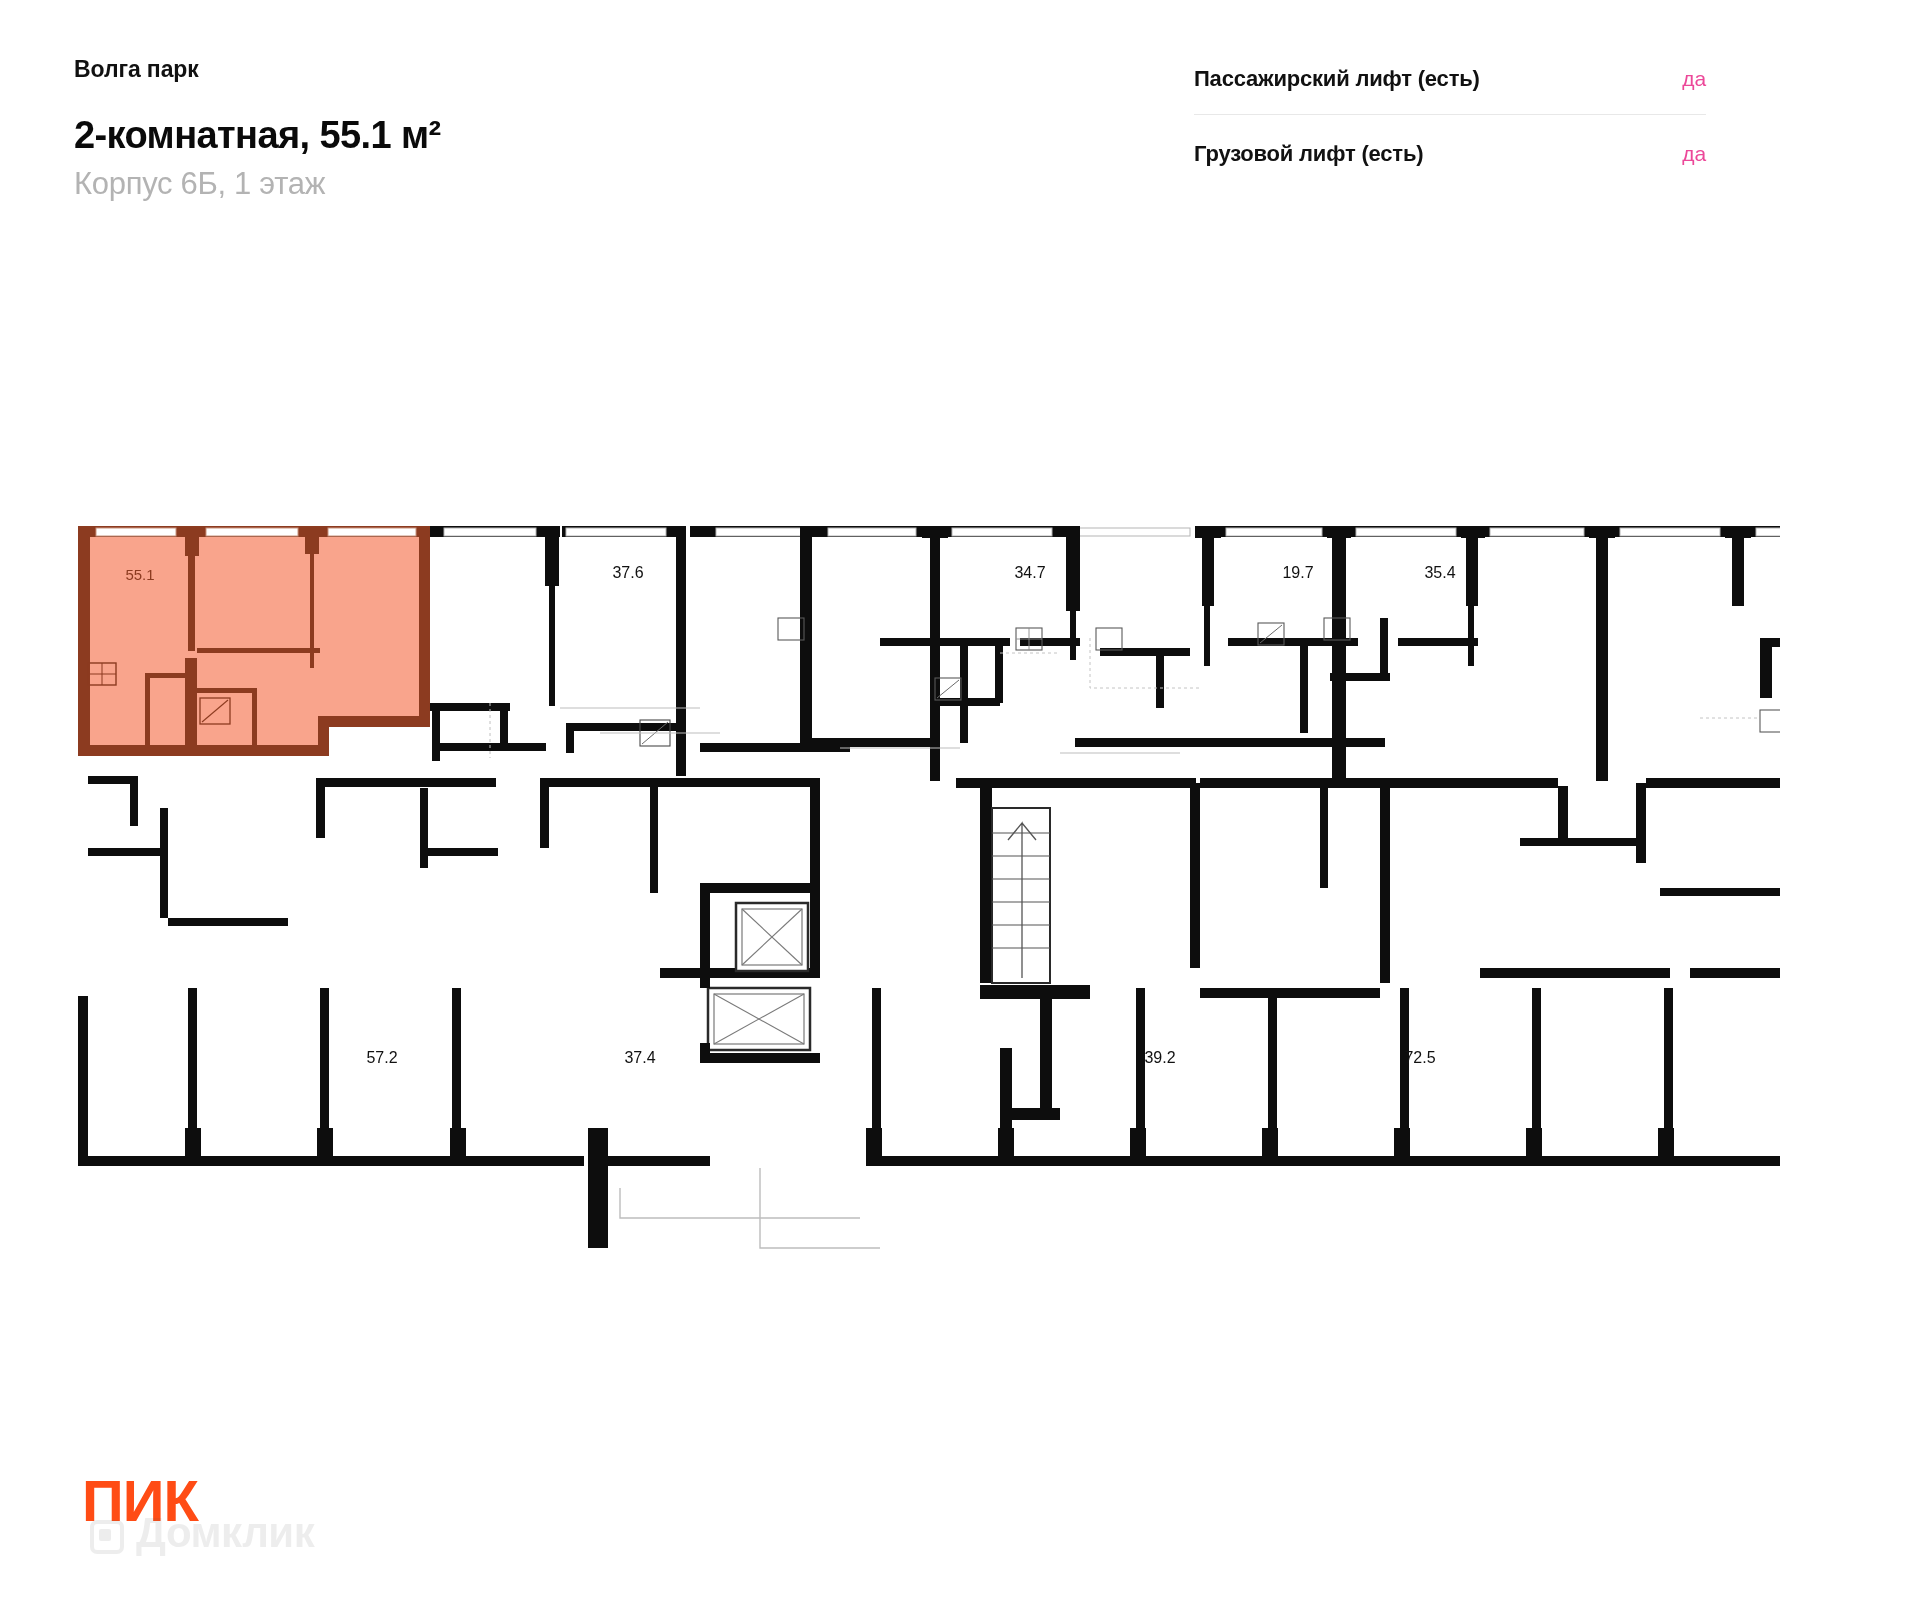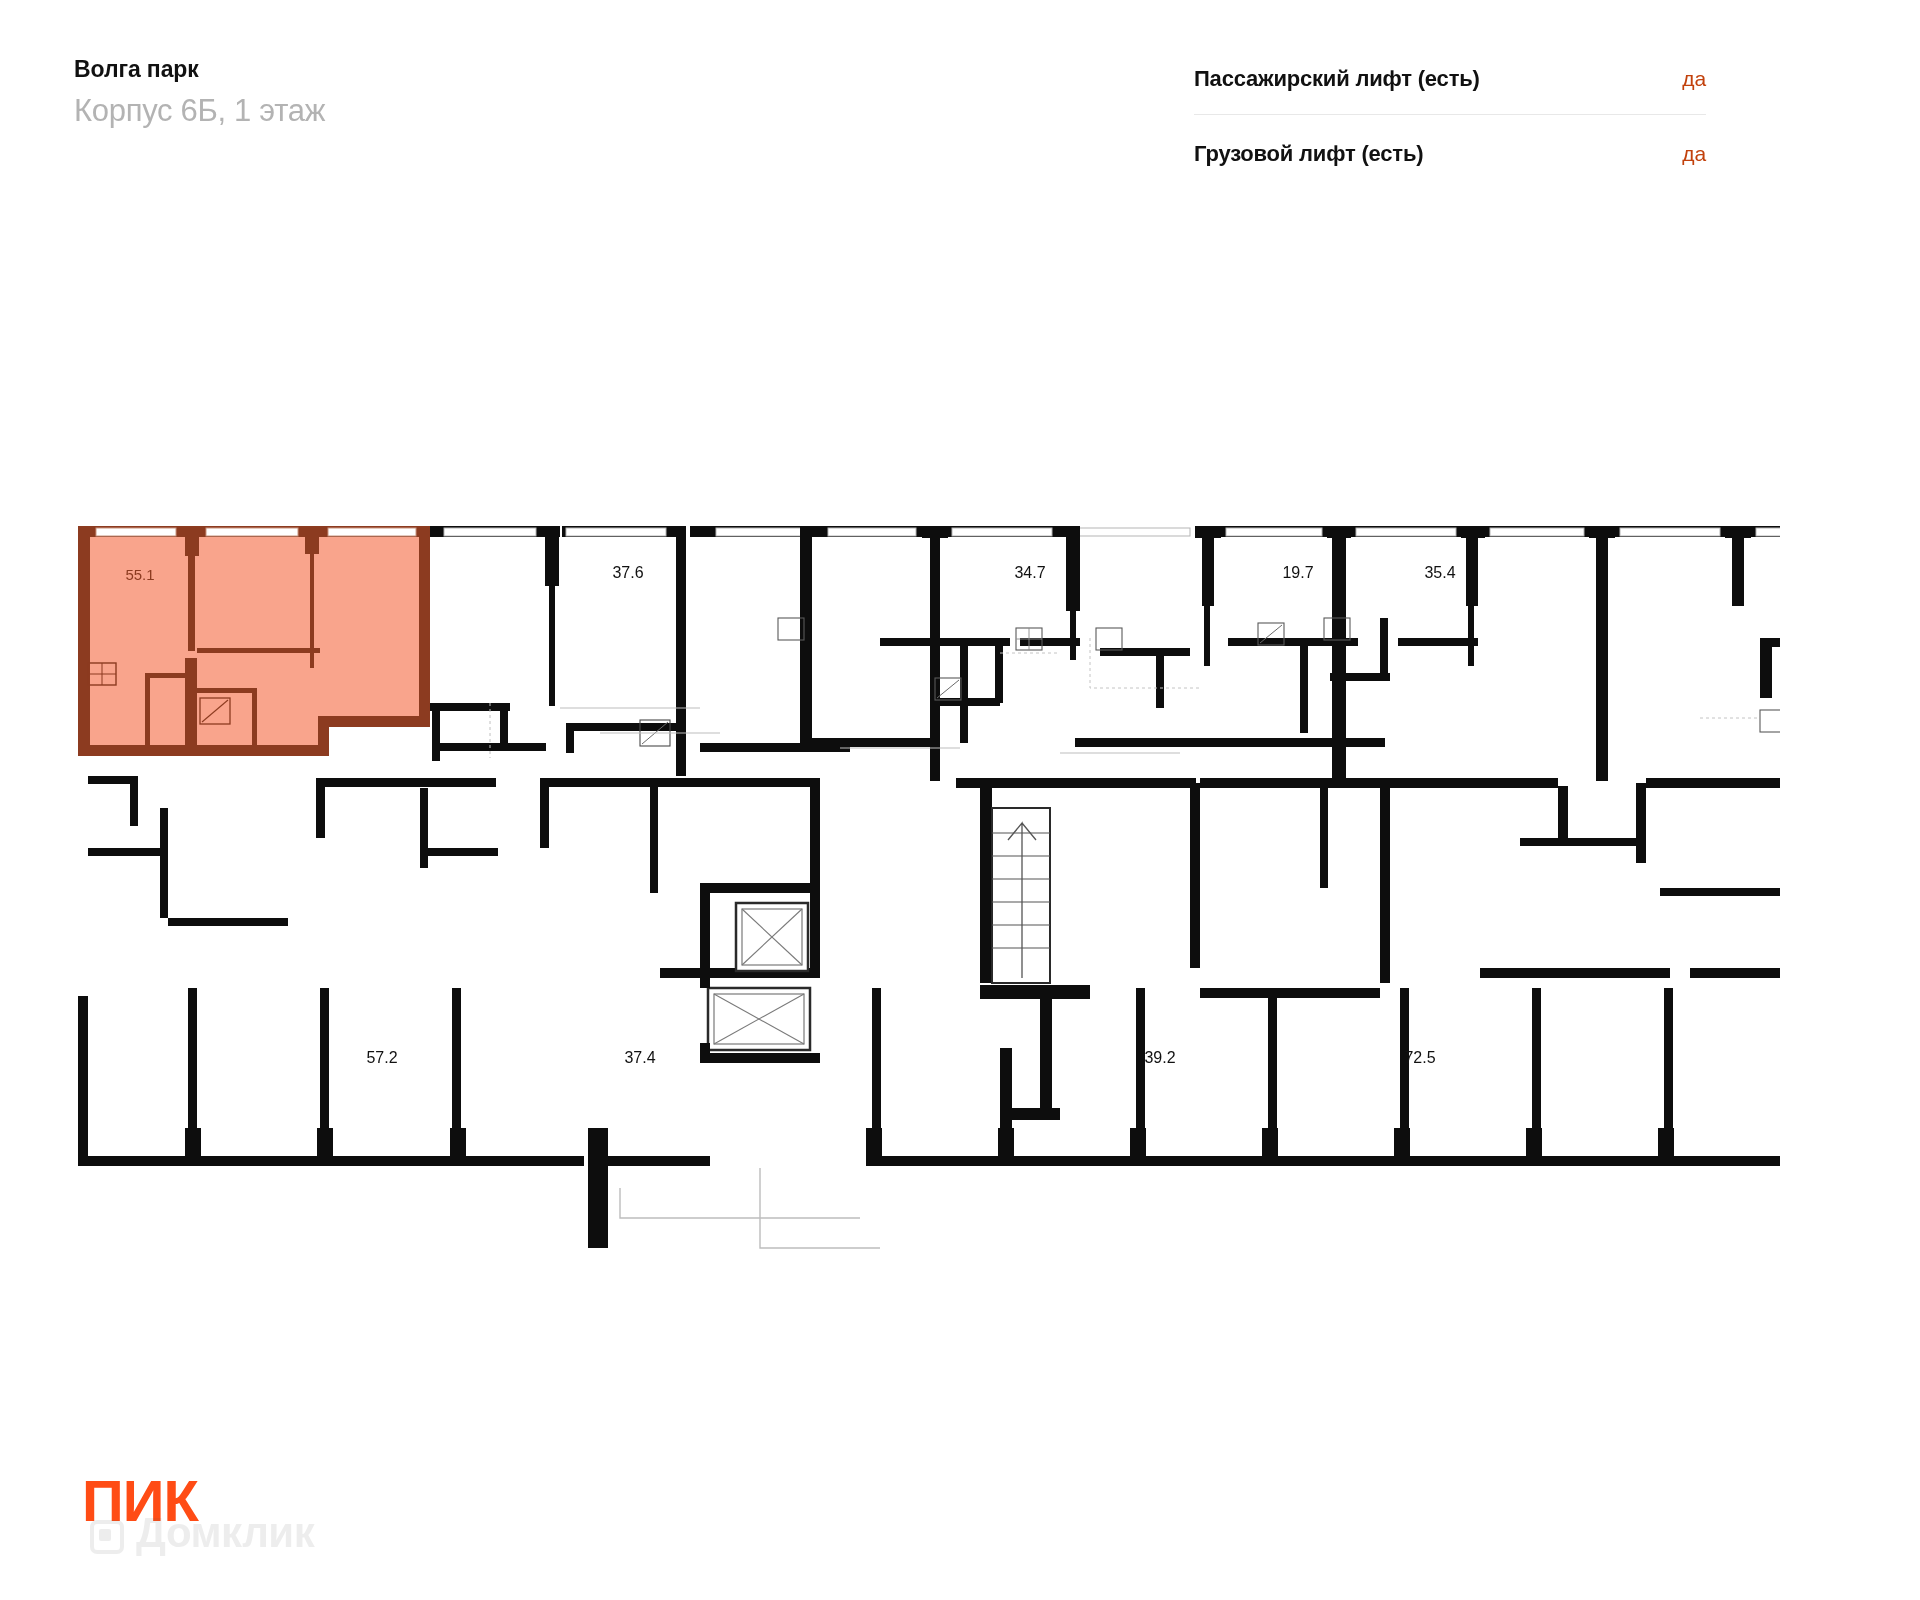--- a/index.html
+++ b/index.html
@@ -71,21 +71,21 @@
   .spec-label {
     font-size: 22px;
     font-weight: 700;
     color: #111111;
     letter-spacing: -0.2px;
     white-space: nowrap;
   }
   .spec-value {
     font-size: 21px;
     font-weight: 400;
-    color: #c2410c;
+    color: #ec4899;
     letter-spacing: -0.1px;
     white-space: nowrap;
   }
 
   
   .plan-wrap {
     position: absolute;
     left: 0;
     top: 488px;
     width: 1920px;
@@ -140,20 +140,21 @@
     line-height: 1;
   }
 </style>
 </head>
 <body>
 
 <div class="page">
 
   <div class="header-left">
     <div class="project-name">Волга парк</div>
+    <div class="flat-title">2-комнатная, 55.1 м²</div>
     <div class="flat-sub">Корпус 6Б, 1 этаж</div>
   </div>
 
   <div class="spec-table">
     <div class="spec-row">
       <span class="spec-label">Пассажирский лифт (есть)</span>
       <span class="spec-value">да</span>
     </div>
     <div class="spec-row">
       <span class="spec-label">Грузовой лифт (есть)</span>

